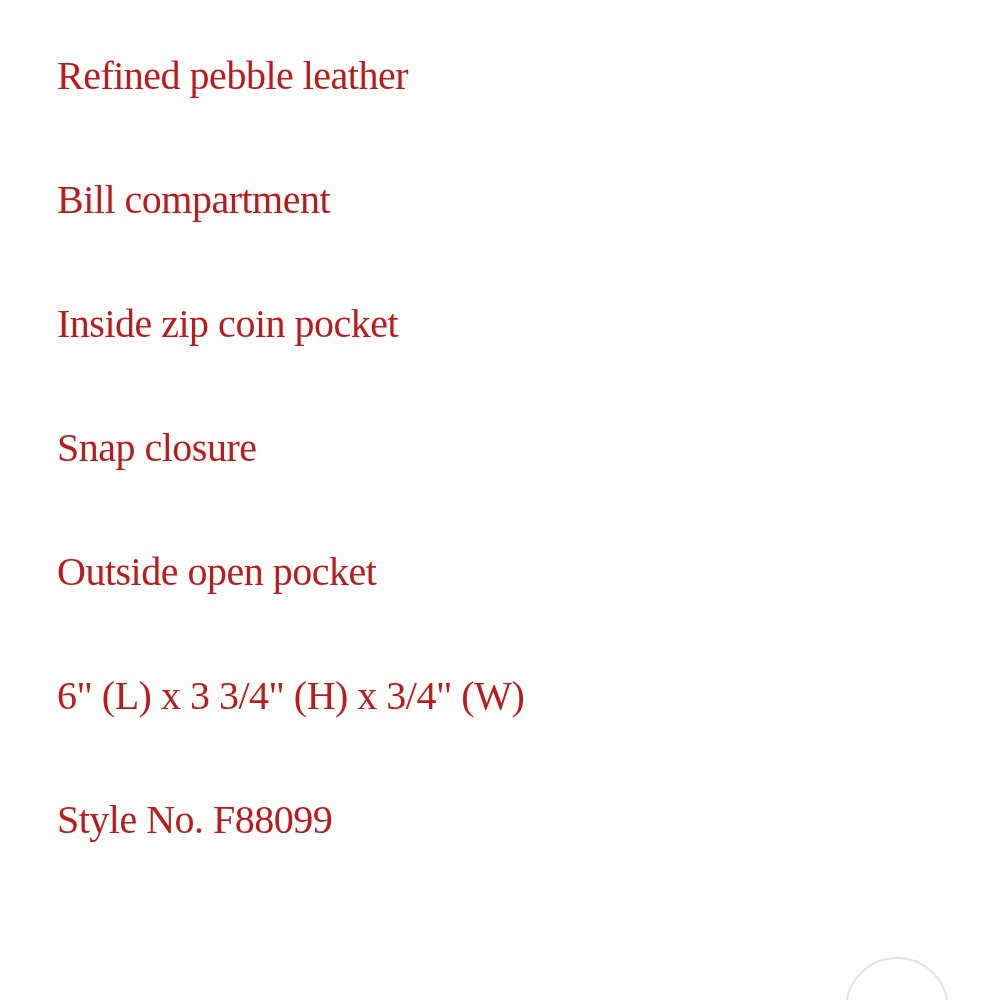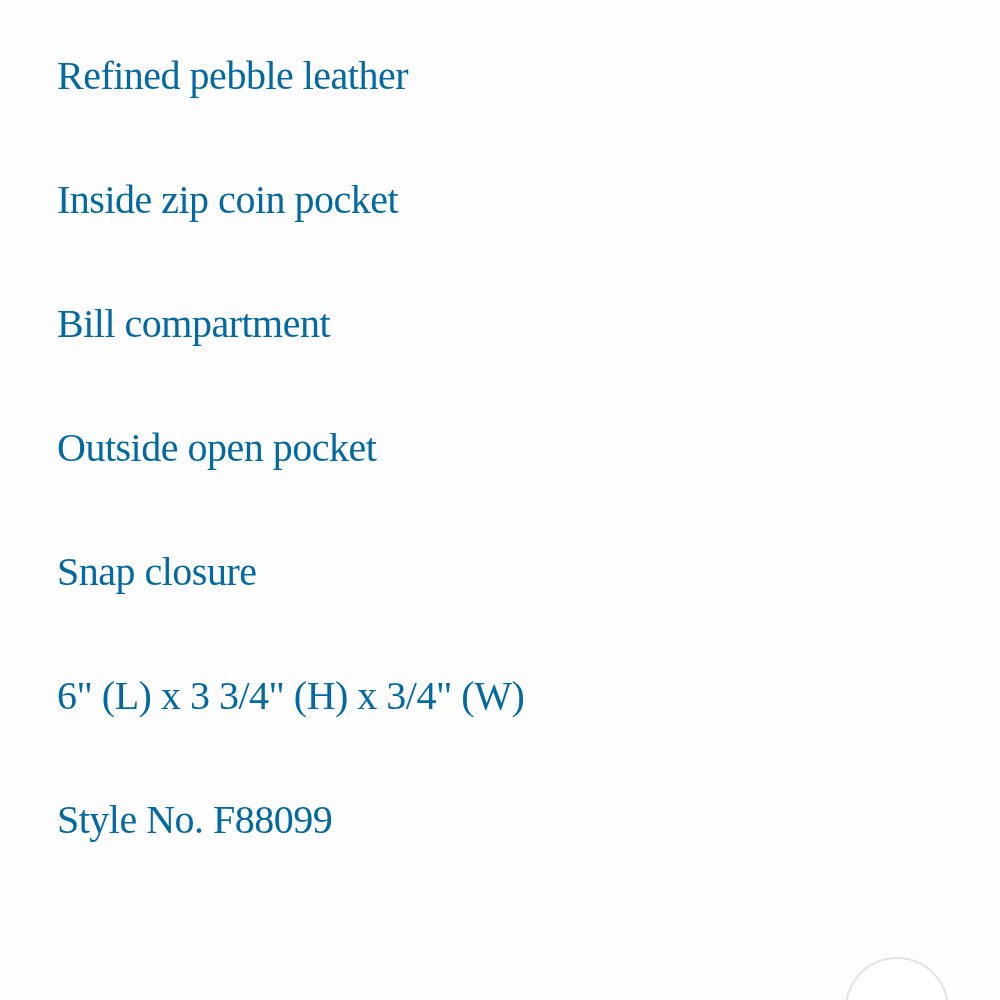--- a/index.html
+++ b/index.html
@@ -19,42 +19,42 @@
     top: 13px;
     left: 57px;
     right: 0;
   }
   .detail-line {
     height: 124px;
     display: flex;
     align-items: center;
     font-size: 40px;
     letter-spacing: -0.5px;
-    color: #0369a1;
+    color: #b91c1c;
     white-space: nowrap;
   }
   .chat-btn {
     position: absolute;
     left: 845px;
     top: 957px;
     width: 104px;
     height: 104px;
     border-radius: 50%;
     background: #ffffff;
     border: 2px solid #e3e3e3;
     box-sizing: border-box;
     cursor: pointer;
   }
 </style>
 </head>
 <body>
 
 <main class="details-section">
   <div class="detail-line">Refined pebble leather</div>
+  <div class="detail-line">Bill compartment</div>
   <div class="detail-line">Inside zip coin pocket</div>
-  <div class="detail-line">Bill compartment</div>
+  <div class="detail-line">Snap closure</div>
   <div class="detail-line">Outside open pocket</div>
-  <div class="detail-line">Snap closure</div>
   <div class="detail-line">6" (L) x 3 3/4" (H) x 3/4" (W)</div>
   <div class="detail-line">Style No. F88099</div>
 </main>
 
 <div class="chat-btn"></div>
 
 </body></html>

